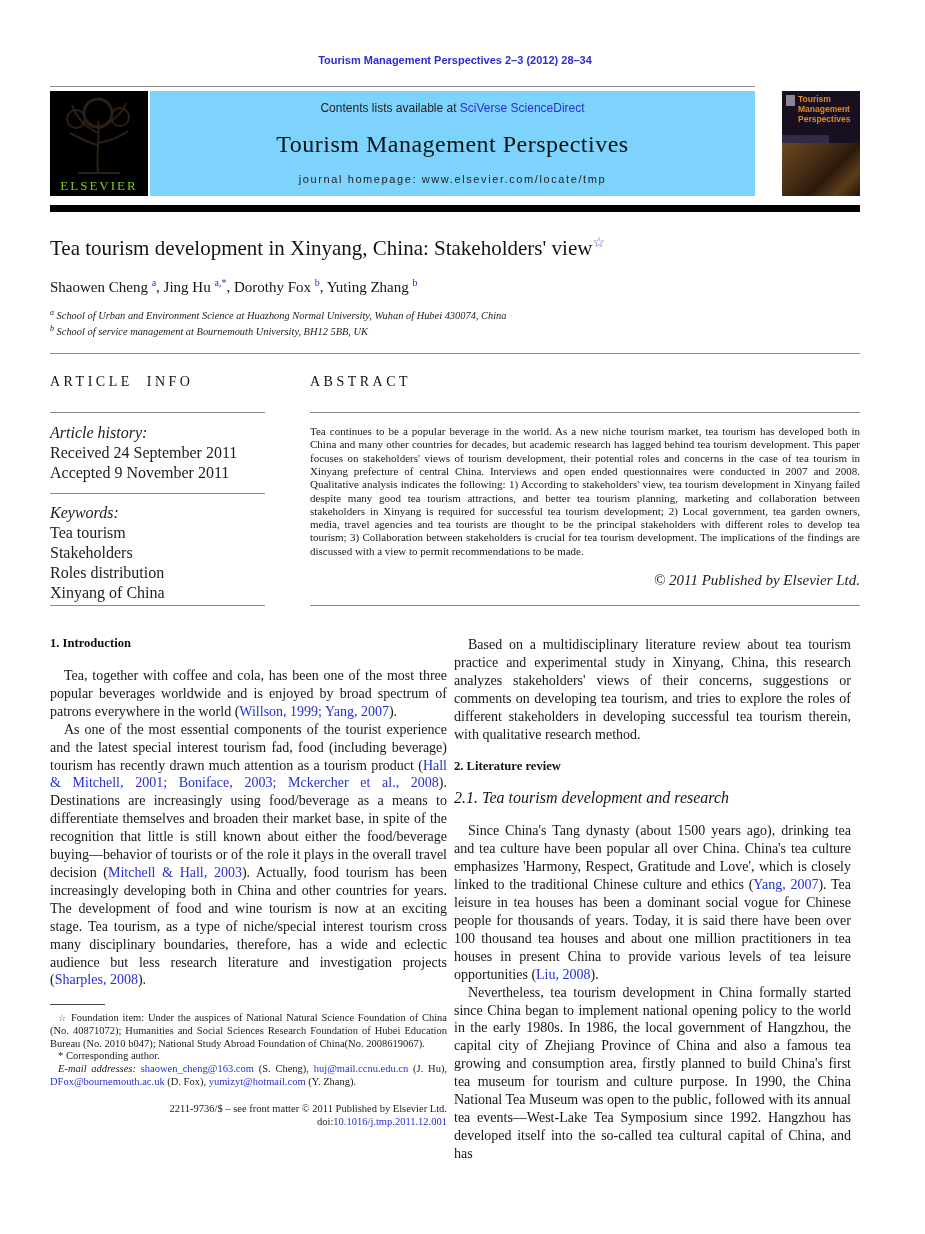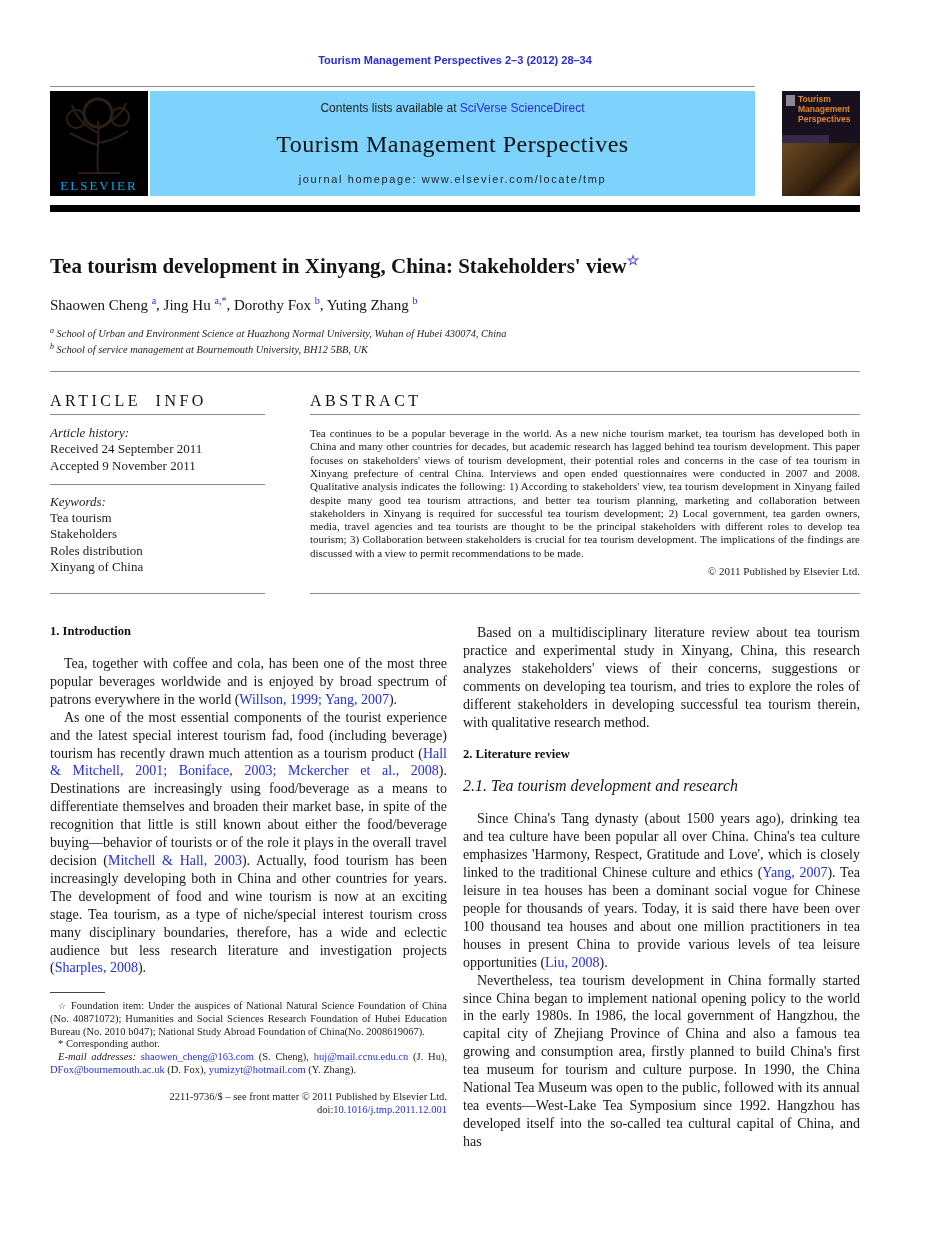--- a/index.html
+++ b/index.html
@@ -22,21 +22,21 @@
   }
   .rule-top { margin-top:20px; width:705px; border-top:1px solid #8a8a8a; }
   .banner-row { margin-top:4px; display:flex; align-items:stretch; height:105px; }
   .elsevier-logo {
     width:98px; height:105px; background:#000;
     position:relative; flex:0 0 auto; overflow:hidden;
   }
   .elsevier-logo svg { position:absolute; top:2px; left:8px; }
   .elsevier-label {
     position:absolute; bottom:2px; width:100%; text-align:center;
-    color:#0ea5e9; font-size:13px; letter-spacing:2px;
+    color:#84cc16; font-size:13px; letter-spacing:2px;
     font-family:"Liberation Serif", serif;
   }
   .banner-box {
     flex:1 1 auto; margin-left:2px; background:#7dd3fc;
     display:flex; flex-direction:column; justify-content:space-between;
     text-align:center; padding:10px 6px 11px 6px;
   }
   .contents-line { font-family:"Liberation Sans", sans-serif; font-size:12px; color:#222; }
   .contents-line .blue-link { color:#2c2cd6; }
   .journal-title { font-size:24px; color:#111; letter-spacing:0.5px; }
@@ -55,47 +55,47 @@
     font-size:8.5px; line-height:1.15; color:#e0882a; width:58px;
   }
   .cover-band { position:absolute; top:44px; left:0; width:60%; height:8px; background:#352a45; }
   .cover-photo {
     position:absolute; top:52px; left:0; right:0; bottom:0;
     background:linear-gradient(135deg,#6b4a22 0%, #4a3015 35%, #2a1a0c 60%, #5c3d1c 80%, #241405 100%);
   }
   .thick-bar { margin-top:9px; height:7px; background:#000; }
 
   
-  .paper-title { margin-top:40px; font-size:21px; font-weight:bold; color:#141414; }
+  .paper-title { margin-top:22px; font-size:21px; font-weight:normal; color:#141414; }
   .title-star { color:#5050e0; font-size:14px; }
   .authors { margin-top:16px; font-size:15px; color:#141414; }
   .authors sup { color:#2c2cd6; font-size:10px; }
   .affils { margin-top:12px; font-size:10.4px; font-style:italic; color:#222; line-height:1.35; }
   .affils sup { font-size:8px; }
 
   
   .info-abstract {
     margin-top:14px; border-top:1px solid #8a8a8a;
     padding-top:20px; display:flex; align-items:stretch;
   }
   .info-col { width:215px; flex:0 0 auto; margin-right:45px; border-bottom:1px solid #8a8a8a; }
   .abs-col { flex:1 1 auto; border-bottom:1px solid #8a8a8a; padding-bottom:16px; }
   .block-heading {
-    font-size:16px; letter-spacing:3.5px; word-spacing:7px; color:#111;
-    border-bottom:1px solid #8a8a8a; padding-bottom:4px;
-  }
-  .info-body { margin-top:10px; font-size:13px; line-height:1.25; }
+    font-size:14px; letter-spacing:3.5px; word-spacing:7px; color:#111;
+    border-bottom:1px solid #8a8a8a; padding-bottom:22px;
+  }
+  .info-body { margin-top:10px; font-size:16px; line-height:1.25; }
   .info-label { font-style:italic; }
   .info-divider { border-top:1px solid #8a8a8a; margin:10px 0 9px 0; }
   .kw { line-height:1.25; }
   .abs-text { margin-top:12px; font-size:11px; line-height:1.21; text-align:justify; color:#161616; }
-  .abs-copy { margin-top:5px; text-align:right; font-size:11px; }
-
-  
-  .body-cols { margin-top:30px; display:flex; gap:16px; height:492px; }
+  .abs-copy { margin-top:14px; text-align:right; font-size:15px;font-style:italic; }
+
+  
+  .body-cols { margin-top:30px; display:flex; gap:7px; height:492px; }
   .col { width:397px; flex:0 0 auto; display:flex; flex-direction:column; }
   .col p { font-size:14px; line-height:1.28; text-align:justify; text-indent:14px; color:#161616; }
   .sec-h { font-size:12.6px; font-weight:bold; color:#111; }
   .sec-h.first { margin:0 0 16px 0; }
   .sec-h.mid { margin:16px 0 15px 0; }
   .sub-h { font-size:16px; font-style:italic; font-weight:normal; color:#161616; margin:0 0 15px 0; }
   .cite { color:#2430d4; }
 
   .footnote-block { margin-top:auto; }
   .fn-rule { width:55px; border-top:1px solid #444; margin-bottom:7px; }

